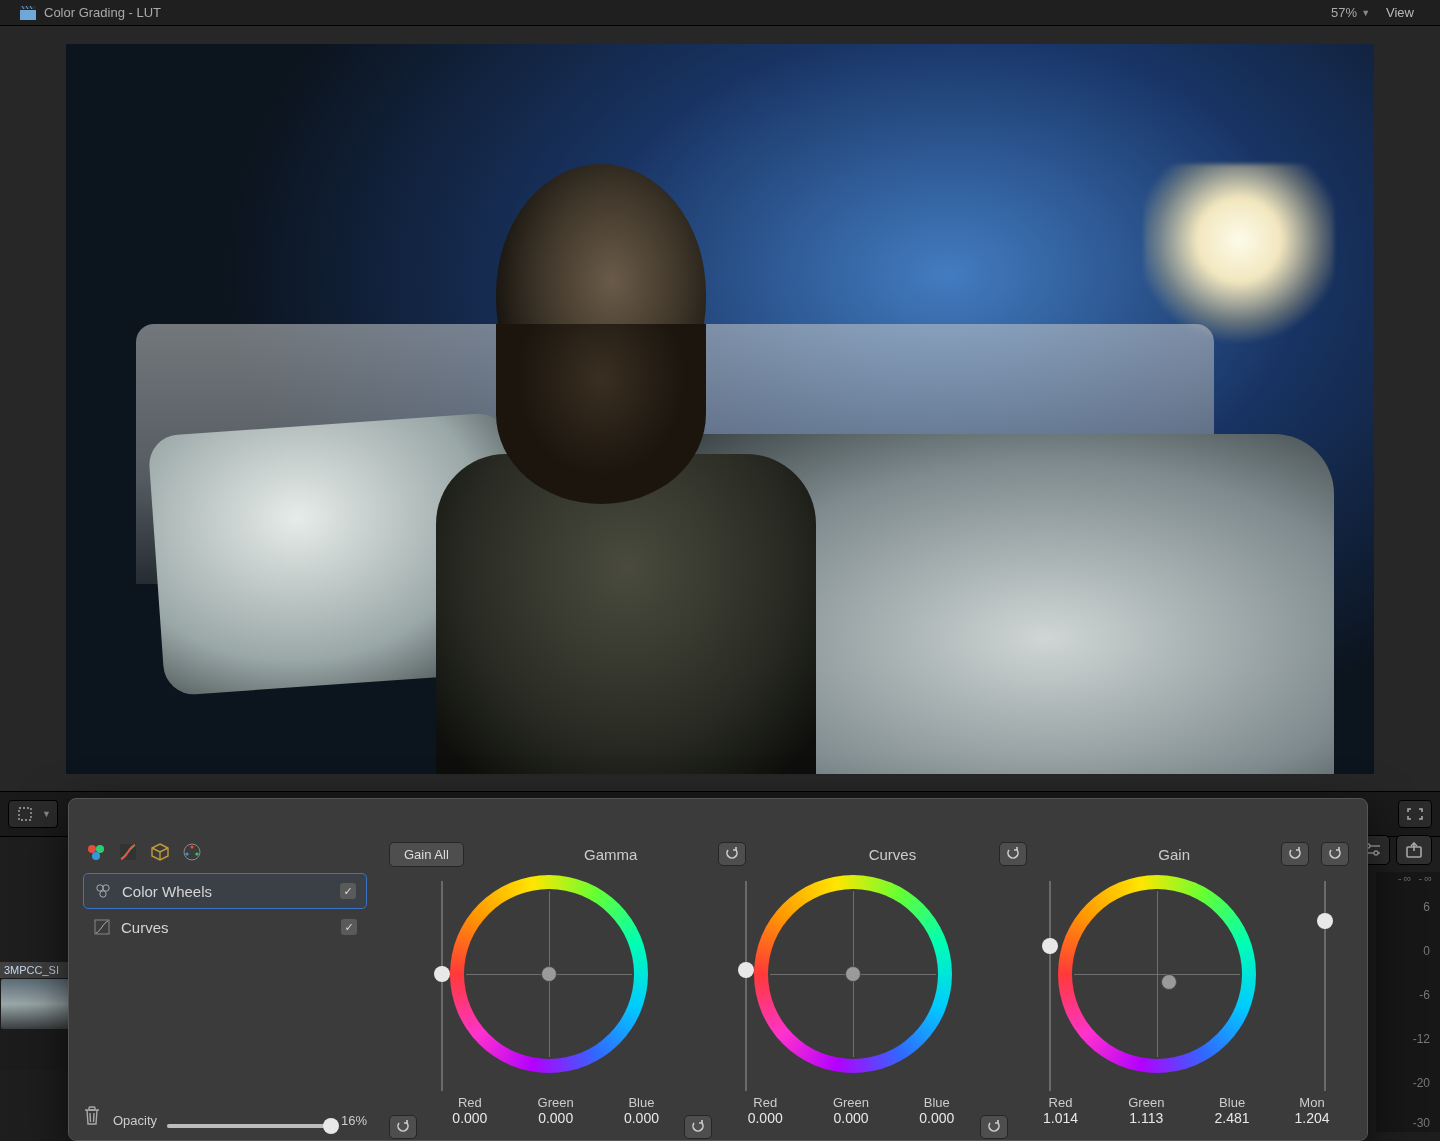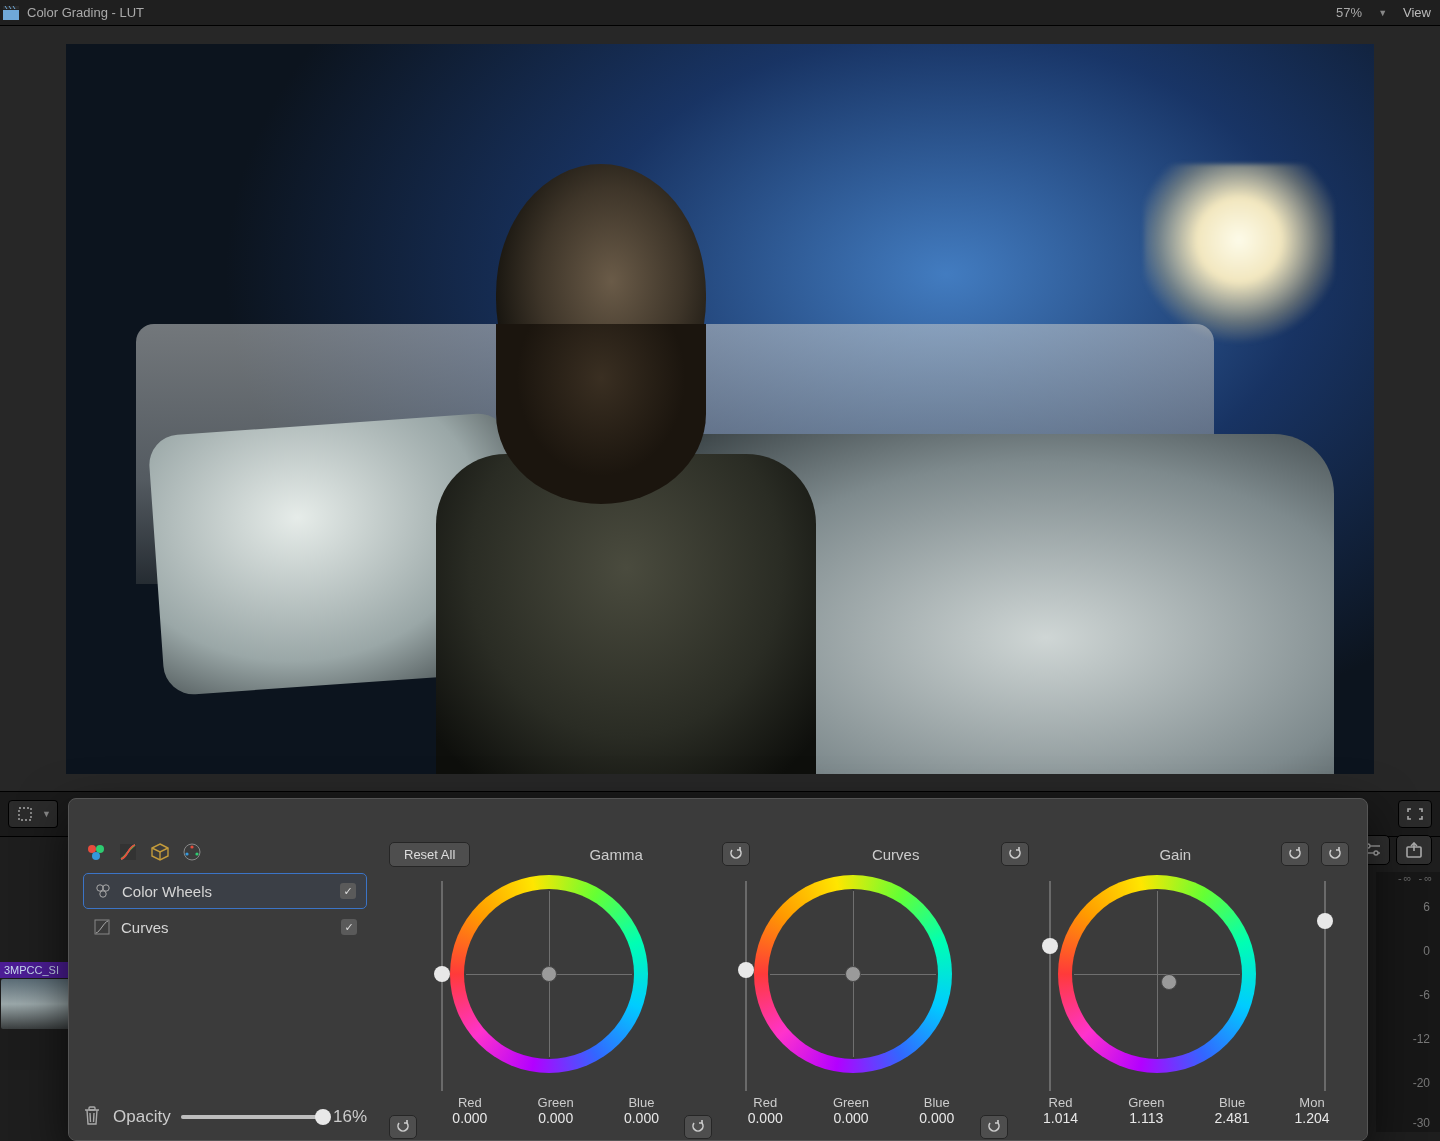--- a/index.html
+++ b/index.html
@@ -1,23 +1,23 @@
 <!DOCTYPE html>
 <html><head>
 <meta charset="utf-8">
 <style>
   * { box-sizing: border-box; margin: 0; padding: 0; }
   html,body { width:1440px; height:1141px; background:#1a1a1a; font-family:"Helvetica Neue",Helvetica,Arial,sans-serif; color:#ccc; overflow:hidden; }
   .main { position:relative; width:1440px; height:1141px; background:#1e1e1e; }
 
   
-  .viewer-bar { position:absolute; top:0; left:0; right:0; height:26px; background:#1f1f1f; border-bottom:1px solid #000; display:flex; align-items:center; padding:0 3px; font-size:13px; color:#aaa; }
+  .viewer-bar { position:absolute; top:0; left:0; right:0; height:26px; background:#1f1f1f; border-bottom:1px solid #000; display:flex; align-items:center; padding:0 20px; font-size:13px; color:#aaa; }
   .viewer-bar .clap { width:16px; height:14px; margin-right:8px; }
   .viewer-bar .spacer { flex:1; }
-  .viewer-bar .zoom { display:flex; align-items:center; gap:16px; padding-right:10px;text-align:center; }
+  .viewer-bar .zoom { display:flex; align-items:center; gap:4px; padding-right:10px;text-align:center; }
   .viewer-bar .tri { font-size:9px; color:#888; }
   .viewer-bar .view-btn { padding:0 6px; color:#bbb; }
 
   
   .viewer { position:absolute; top:26px; left:0; right:0; height:765px; background:#272727; display:flex; align-items:center; justify-content:center; }
   .video-frame { width:1308px; height:730px; position:relative; overflow:hidden; background:linear-gradient(120deg,#121b1f 0%,#1e3350 40%,#20457a 60%,#0f1418 100%); }
   .video-frame .wall { position:absolute; inset:0; background:radial-gradient(900px 600px at 880px 230px, rgba(70,130,200,0.9), rgba(24,52,102,0.9) 40%, rgba(12,20,30,1) 80%); }
   .video-frame .lamp { position:absolute; right:40px; top:120px; width:190px; height:190px; background:radial-gradient(circle at 50% 40%, #fdfbe9 0%, #f2e7bf 28%, rgba(210,195,140,0.4) 55%, transparent 70%); filter:blur(2px); }
   .video-frame .headboard { position:absolute; left:70px; right:160px; top:280px; height:260px; background:linear-gradient(180deg,#c7c9c8 0%,#8e9497 60%,#3a3f42 100%); border-radius:18px 18px 0 0; opacity:0.55; }
   .video-frame .pillow { position:absolute; left:90px; bottom:90px; width:360px; height:260px; background:radial-gradient(ellipse at 40% 35%, #e6ece9, #9aa7a7 60%, #3a4244 95%); border-radius:30px; transform:rotate(-4deg); }
@@ -32,21 +32,21 @@
   .tool-strip .btn { width:34px; height:28px; background:#2b2b2b; border:1px solid #000; border-radius:4px; display:flex; align-items:center; justify-content:center; color:#999; font-size:13px; }
   .tool-strip .btn + .btn { margin-left:6px; }
   .tool-strip .spacer { flex:1; }
   .tool-strip .expand { width:34px; height:28px; background:#2b2b2b; border:1px solid #000; border-radius:4px; display:flex; align-items:center; justify-content:center; }
 
   .right-buttons { position:absolute; right:8px; top:835px; display:flex; gap:6px; }
   .right-buttons .b { width:36px; height:30px; background:#2f2f2f; border:1px solid #000; border-radius:5px; display:flex; align-items:center; justify-content:center; color:#999; }
 
   
   .browser-strip { position:absolute; left:0; top:962px; width:84px; height:108px; background:#1c1c1c; }
-  .browser-strip .clip-label { font-size:11px; color:#c7d9ef; background:#4c1d95; padding:2px 4px; white-space:nowrap; overflow:hidden; }
+  .browser-strip .clip-label { font-size:11px; color:#c7d9ef; background:#404040; padding:2px 4px; white-space:nowrap; overflow:hidden; }
   .browser-strip .thumb { width:82px; height:50px; margin:1px; background:linear-gradient(180deg,#5b6c76,#9aa7a9 50%,#3a3e3f); border-radius:2px; }
 
   
   .scale { position:absolute; right:0; top:872px; width:64px; height:260px; background:#171717; color:#777; font-size:12px; }
   .scale .row { position:absolute; right:10px; }
   .scale .toprow { position:absolute; top:0; right:6px; font-size:11px; color:#666; letter-spacing:2px; }
 
   
   .win { position:absolute; left:68px; top:798px; width:1300px; height:343px; background:#3b3b3b; border-radius:8px; box-shadow:0 18px 50px rgba(0,0,0,0.65); border:1px solid #555; overflow:hidden; }
   .win-title { height:28px; background:linear-gradient(#4b4b4b,#353535); border-bottom:1px solid #222; position:relative; display:flex; align-items:center; justify-content:center; font-size:13px; color:#bbb; }
@@ -58,21 +58,21 @@
 
   
   .left-panel { width:310px; padding:12px 12px 12px 14px; display:flex; flex-direction:column; }
   .mode-icons { display:flex; gap:10px; padding:2px 2px 10px 2px; }
   .mode-icons .mi { width:22px; height:22px; display:flex; align-items:center; justify-content:center; }
   .tool-list { flex:1; }
   .tool-item { height:36px; border-radius:5px; display:flex; align-items:center; padding:0 10px; font-size:15px; color:#d5d5d5; gap:10px; }
   .tool-item.active { border:1px solid #3b74c7; background:rgba(59,116,199,0.08); }
   .tool-item .ico { width:18px; height:18px; display:flex; align-items:center; justify-content:center; }
   .tool-item .chk { margin-left:auto; width:16px; height:16px; border-radius:3px; background:#5a5a5a; display:flex; align-items:center; justify-content:center; font-size:11px; color:#ddd; }
-  .opacity-row { display:flex; align-items:center; gap:10px; padding-top:10px; font-size:17px; color:#ccc; }
+  .opacity-row { display:flex; align-items:flex-end; gap:10px; padding-top:10px; font-size:13px; color:#ccc; }
   .opacity-row .trash { width:20px; height:22px; }
   .opacity-row .slider { flex:1; height:4px; background:#666; border-radius:2px; position:relative; }
   .opacity-row .slider .fill { position:absolute; left:0; top:0; bottom:0; width:100%; background:#bdbdbd; border-radius:2px; }
   .opacity-row .slider .knob { position:absolute; right:-8px; top:-6px; width:16px; height:16px; border-radius:50%; background:#e8e8e8; }
 
   
   .wheel-area { flex:1; padding:12px 18px 10px 10px; position:relative; }
   .header-row { display:flex; align-items:center; gap:12px; height:30px; }
   .reset-all { background:#4e4e4e; border:1px solid #262626; color:#ddd; font-size:13px; padding:4px 14px; border-radius:5px; }
   .hgroup { flex:1; display:flex; align-items:center; justify-content:center; position:relative; }
@@ -276,21 +276,21 @@
           <div class="slider">
             <div class="fill"></div>
               <div class="knob"></div>
           </div>
           <span>16%</span>
         </div>
       </div>
 
       <div class="wheel-area">
         <div class="header-row">
-          <button class="reset-all">Reset All</button>
+          <button class="reset-all">Gain All</button>
           <div class="hgroup">
             <span class="lbl">Gamma</span>
             <div class="reset-btn" style="position:absolute;right:0">
               <svg width="14" height="14" viewBox="0 0 14 14" fill="none" stroke="#ccc" stroke-width="1.6">
                   <path d="M11 3 A5 5 0 1 1 3 3"></path>
                   <polyline points="11,0 11,3 8,3"></polyline>
                 </svg>
             </div>
           </div>
           <div class="hgroup">

